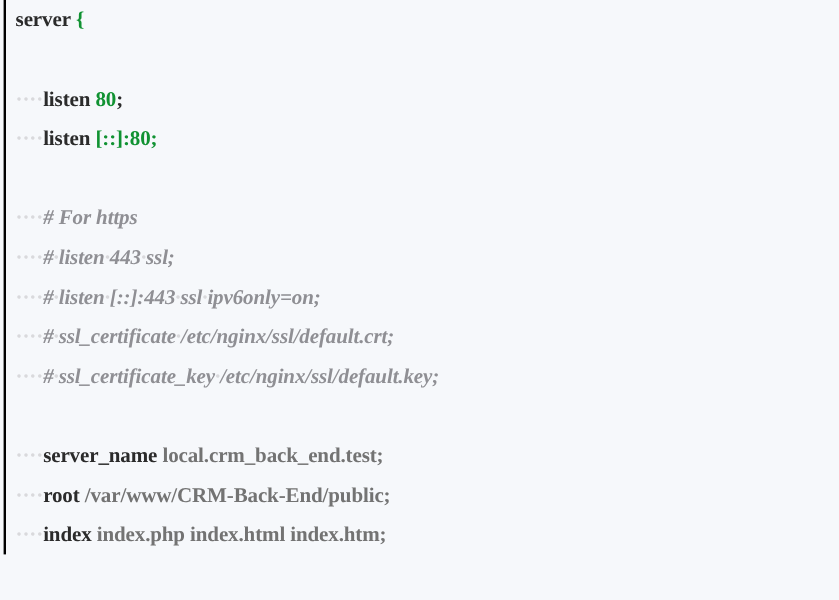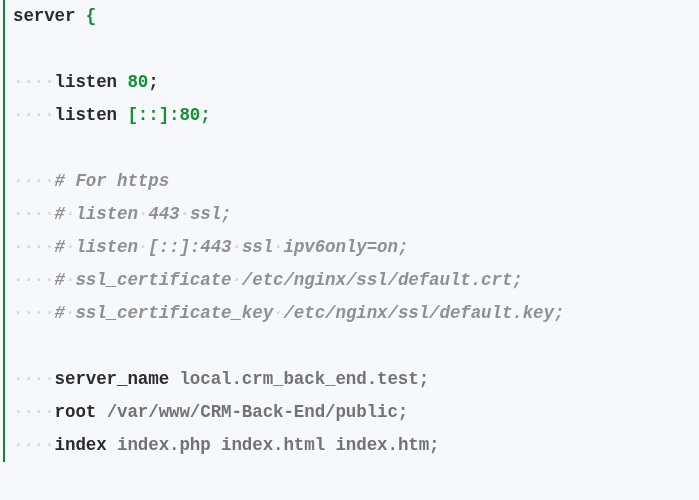--- a/index.html
+++ b/index.html
@@ -3,27 +3,27 @@
   <meta charset="utf-8">
   <style>
     * { margin: 0; padding: 0; box-sizing: border-box; }
     html, body {
       width: 699px;
       height: 500px;
       overflow: hidden;
       background: #f6f8fb;
     }
     .code-block {
-      font-family: Liberation Mono, monospace;
+      font-family: Liberation Serif, serif;
       font-size: 17.5px;
       font-weight: 600;
       line-height: 33px;
       padding: 0 0 0 8px;
       color: #2b2b2b;
-      border-left: 2px solid #15803d;
+      border-left: 2px solid #000000;
       margin-left: 3px;
       letter-spacing: -0.1px;
     }
     .line { white-space: pre; }
     .ws { color: #d9d9dc; font-weight: 600; }
     .kw  { color: #2b2b2b; font-weight: 700; }
     .punc{ color: #2b2b2b; font-weight: 700; }
     .dir { color: #2b2b2b; font-weight: 700; }
     .num { color: #109232; font-weight: 800; }
     .val { color: #737373; font-weight: 800; }

